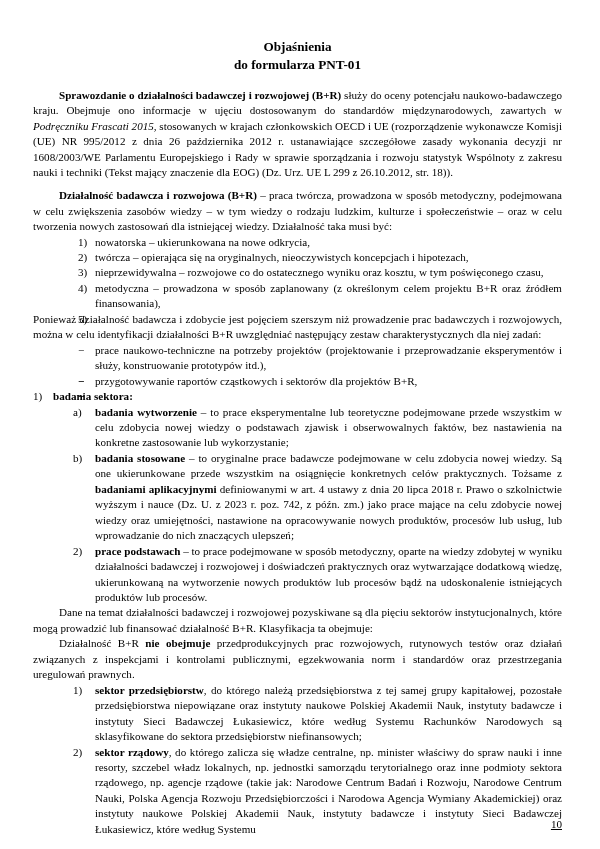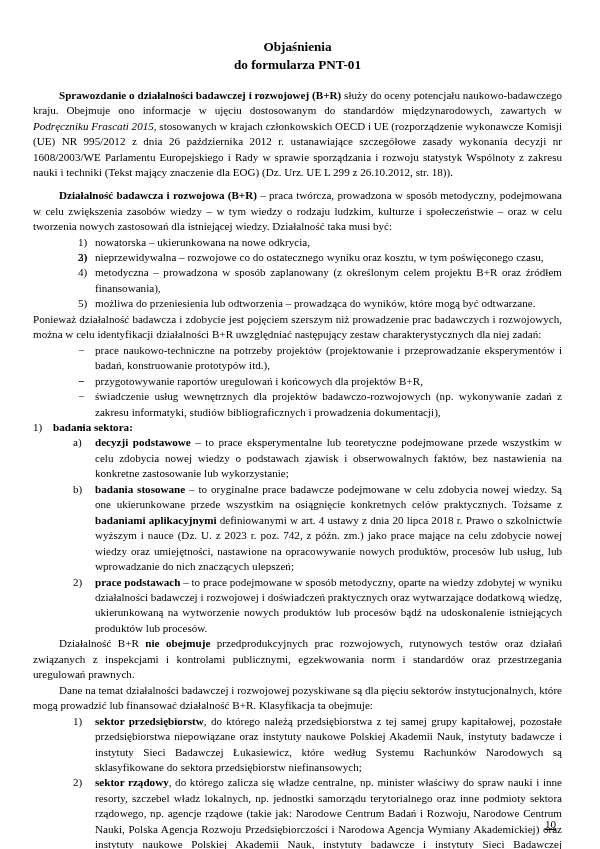--- a/index.html
+++ b/index.html
@@ -80,21 +80,21 @@
   ul.top > li > .mk { left: 0px; }
   
   ul.alpha > li { padding-left: 62px; }
   ul.alpha > li > .mk { left: 40px; }
   
   ul.sect > li { padding-left: 62px; }
   ul.sect > li > .mk { left: 40px; }
 
   .page-number {
     position: absolute;
-    right: 39px;
+    right: 33px;
     bottom: 18px;
     font-size: 11.1px;
     line-height: 14px;
     text-align: right;
     text-decoration: underline;
   }
 </style>
 </head>
 <body>
 
@@ -108,50 +108,50 @@
   <div class="spacer-lg"></div>
 
   <p class="para indent"><b>Sprawozdanie o działalności badawczej i rozwojowej (B+R)</b><span> służy do oceny potencjału naukowo-badawczego kraju. Obejmuje ono informacje w ujęciu dostosowanym do standardów międzynarodowych, zawartych w </span><i>Podręczniku Frascati 2015</i><span>, stosowanych w krajach członkowskich OECD i UE (rozporządzenie wykonawcze Komisji (UE) NR 995/2012 z dnia 26 października 2012 r. ustanawiające szczegółowe zasady wykonania decyzji nr 1608/2003/WE Parlamentu Europejskiego i Rady w sprawie sporządzania i rozwoju statystyk Wspólnoty z zakresu nauki i techniki (Tekst mający znaczenie dla EOG) (Dz. Urz. UE L 299 z 26.10.2012, str. 18)).</span></p>
 
   <div class="spacer-sm"></div>
 
   <p class="para indent"><b>Działalność badawcza i rozwojowa (B+R)</b><span> – praca twórcza, prowadzona w sposób metodyczny, podejmowana w celu zwiększenia zasobów wiedzy – w tym wiedzy o rodzaju ludzkim, kulturze i społeczeństwie – oraz w celu tworzenia nowych zastosowań dla istniejącej wiedzy. Działalność taka musi być:</span></p>
 
   <ul class="lst num1">
     <li><span class="mk">1)</span><span>nowatorska – ukierunkowana na nowe odkrycia,</span></li>
-    <li><span class="mk">2)</span></li>
+    <li><span class="mk">2)</span><span>twórcza – opierająca się na oryginalnych, nieoczywistych koncepcjach i hipotezach,</span></li>
     <li><span class="mk">3)</span><span>nieprzewidywalna – rozwojowe co do ostatecznego wyniku oraz kosztu, w tym poświęconego czasu,</span></li>
     <li><span class="mk">4)</span><span>metodyczna – prowadzona w sposób zaplanowany (z określonym celem projektu B+R oraz źródłem finansowania),</span></li>
-    <li><span class="mk">5)</span><span>możliwa do przeniesienia lub odtworzenia – prowadząca do wyników, które mogą być odtwarzane.</span></li>
+    <li><span class="mk">5)</span></li>
   </ul>
 
   <p class="para">Ponieważ działalność badawcza i zdobycie jest pojęciem szerszym niż prowadzenie prac badawczych i rozwojowych, można w celu identyfikacji działalności B+R uwzględniać następujący zestaw charakterystycznych dla niej zadań:</p>
 
   <ul class="lst dash">
-    <li><span class="mk">−</span><span>prace naukowo-techniczne na potrzeby projektów (projektowanie i przeprowadzanie eksperymentów i badań, konstruowanie prototypów itd.),</span></li>
+    <li><span class="mk">−</span><span>prace naukowo-techniczne na potrzeby projektów (projektowanie i przeprowadzanie eksperymentów i służy, konstruowanie prototypów itd.),</span></li>
     <li><span class="mk">−</span></li>
-    <li><span class="mk">−</span><span>przygotowywanie raportów uregulowań i końcowych dla projektów B+R,</span></li>
-    <li><span class="mk">−</span><span>świadczenie usług wewnętrznych dla projektów badawczo-rozwojowych (np. wykonywanie zadań z zakresu informatyki, studiów bibliograficznych i prowadzenia dokumentacji),</span></li>
+    <li><span class="mk">−</span><span>przygotowywanie raportów cząstkowych i sektorów dla projektów B+R,</span></li>
+    <li><span class="mk">−</span></li>
     <li><span class="mk">−</span></li>
   </ul>
 
 
   <ul class="lst top">
     <li><span class="mk">1)</span><b>badania sektora:</b></li>
   </ul>
 
   <ul class="lst alpha">
-    <li><span class="mk">a)</span><b>decyzji podstawowe</b><span> – to prace eksperymentalne lub teoretyczne podejmowane przede wszystkim w celu zdobycia nowej wiedzy o podstawach zjawisk i obserwowalnych faktów, bez nastawienia na konkretne zastosowanie lub wykorzystanie;</span></li>
+    <li><span class="mk">a)</span><b>badania wytworzenie</b><span> – to prace eksperymentalne lub teoretyczne podejmowane przede wszystkim w celu zdobycia nowej wiedzy o podstawach zjawisk i obserwowalnych faktów, bez nastawienia na konkretne zastosowanie lub wykorzystanie;</span></li>
     <li><span class="mk">b)</span><b>badania stosowane</b><span> – to oryginalne prace badawcze podejmowane w celu zdobycia nowej wiedzy. Są one ukierunkowane przede wszystkim na osiągnięcie konkretnych celów praktycznych. Tożsame z </span><b>badaniami aplikacyjnymi</b><span> definiowanymi w art. 4 ustawy z dnia 20 lipca 2018 r. Prawo o szkolnictwie wyższym i nauce (Dz. U. z 2023 r. poz. 742, z późn. zm.) jako prace mające na celu zdobycie nowej wiedzy oraz umiejętności, nastawione na opracowywanie nowych produktów, procesów lub usług, lub wprowadzanie do nich znaczących ulepszeń;</span></li>
     <li><span class="mk">2)</span><b>prace podstawach</b><span> – to prace podejmowane w sposób metodyczny, oparte na wiedzy zdobytej w wyniku działalności badawczej i rozwojowej i doświadczeń praktycznych oraz wytwarzające dodatkową wiedzę, ukierunkowaną na wytworzenie nowych produktów lub procesów bądź na udoskonalenie istniejących produktów lub procesów.</span></li>
   </ul>
 
+  <p class="para indent">Dane na temat działalności badawczej i rozwojowej pozyskiwane są dla pięciu sektorów instytucjonalnych, które mogą prowadzić lub finansować działalność B+R. Klasyfikacja ta obejmuje:</p>
+
   <p class="para indent"><span>Działalność B+R </span><b>nie obejmuje</b><span> przedprodukcyjnych prac rozwojowych, rutynowych testów oraz działań związanych z inspekcjami i kontrolami publicznymi, egzekwowania norm i standardów oraz przestrzegania uregulowań prawnych.</span></p>
-
-  <p class="para indent">Dane na temat działalności badawczej i rozwojowej pozyskiwane są dla pięciu sektorów instytucjonalnych, które mogą prowadzić lub finansować działalność B+R. Klasyfikacja ta obejmuje:</p>
 
   <ul class="lst sect">
     <li><span class="mk">1)</span><b>sektor przedsiębiorstw</b><span>, do którego należą przedsiębiorstwa z tej samej grupy kapitałowej, pozostałe przedsiębiorstwa niepowiązane oraz instytuty naukowe Polskiej Akademii Nauk, instytuty badawcze i instytuty Sieci Badawczej Łukasiewicz, które według Systemu Rachunków Narodowych są sklasyfikowane do sektora przedsiębiorstw niefinansowych;</span></li>
     <li><span class="mk">2)</span><b>sektor rządowy</b><span>, do którego zalicza się władze centralne, np. minister właściwy do spraw nauki i inne resorty, szczebel władz lokalnych, np. jednostki samorządu terytorialnego oraz inne podmioty sektora rządowego, np. agencje rządowe (takie jak: Narodowe Centrum Badań i Rozwoju, Narodowe Centrum Nauki, Polska Agencja Rozwoju Przedsiębiorczości i Narodowa Agencja Wymiany Akademickiej) oraz instytuty naukowe Polskiej Akademii Nauk,   instytuty badawcze i instytuty Sieci Badawczej Łukasiewicz, które według Systemu</span></li>
   </ul>
 
   <div class="page-number">10</div>
 
 </div>
 

